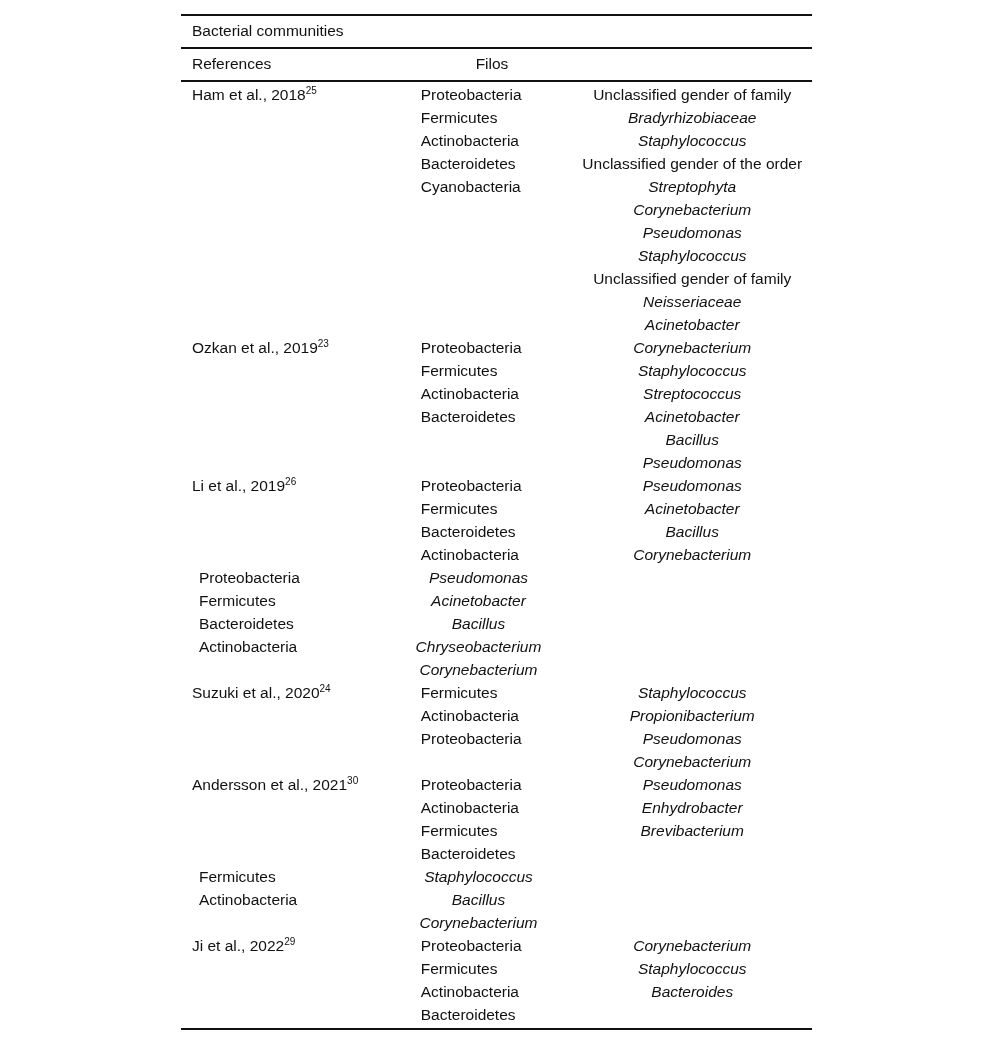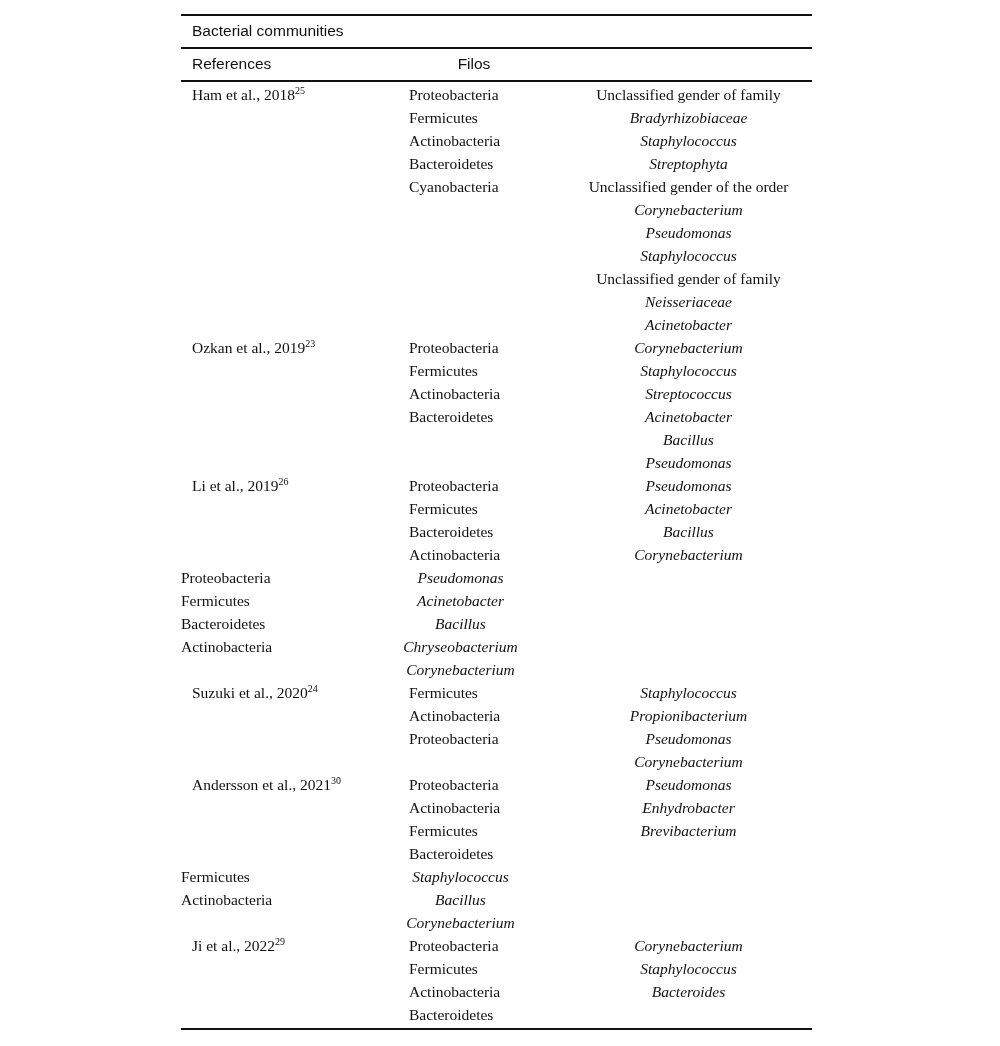--- a/index.html
+++ b/index.html
@@ -39,30 +39,29 @@
   }
   .header-row {
     height: 31px;
     display: flex;
     align-items: center;
   }
   .header-row .col { font-size: 15.5px; }
 
   .col { box-sizing: border-box; }
   .col-ref    { width: 228px; padding-left: 11px; }
-  .col-filos  { width: 150px; }
+  .col-filos  { width: 150px; margin-left: 18px; }
   .col-genres { width: 259px; text-align: center; }
 
   .header-row .col-filos  { text-align: center; padding-right: 20px; }
   .header-row .col-genres { text-align: center; padding-right: 22px; }
 
   .table-body {
     padding-top: 1px;
     padding-bottom: 2px;
-    font-family: Liberation Serif, serif;
   }
   .row-group {
     display: flex;
     align-items: flex-start;
   }
   .cell-line {
     line-height: 23px;
     white-space: nowrap;
   }
   .ref-line { line-height: 23px; white-space: nowrap; }
@@ -104,22 +103,22 @@
             <div class="cell-line">Proteobacteria</div>
             <div class="cell-line">Fermicutes</div>
             <div class="cell-line">Actinobacteria</div>
             <div class="cell-line">Bacteroidetes</div>
             <div class="cell-line">Cyanobacteria</div>
           </div>
     <div class="col col-genres">
             <div class="cell-line">Unclassified gender of family</div>
             <div class="cell-line italic">Bradyrhizobiaceae</div>
             <div class="cell-line italic">Staphylococcus</div>
+            <div class="cell-line">Unclassified gender of the order</div>
             <div class="cell-line italic">Streptophyta</div>
-            <div class="cell-line">Unclassified gender of the order</div>
             <div class="cell-line italic">Corynebacterium</div>
             <div class="cell-line italic">Pseudomonas</div>
             <div class="cell-line italic">Staphylococcus</div>
             <div class="cell-line">Unclassified gender of family</div>
             <div class="cell-line italic">Neisseriaceae</div>
             <div class="cell-line italic">Acinetobacter</div>
           </div>
   </div>
 
   <div class="row-group">

